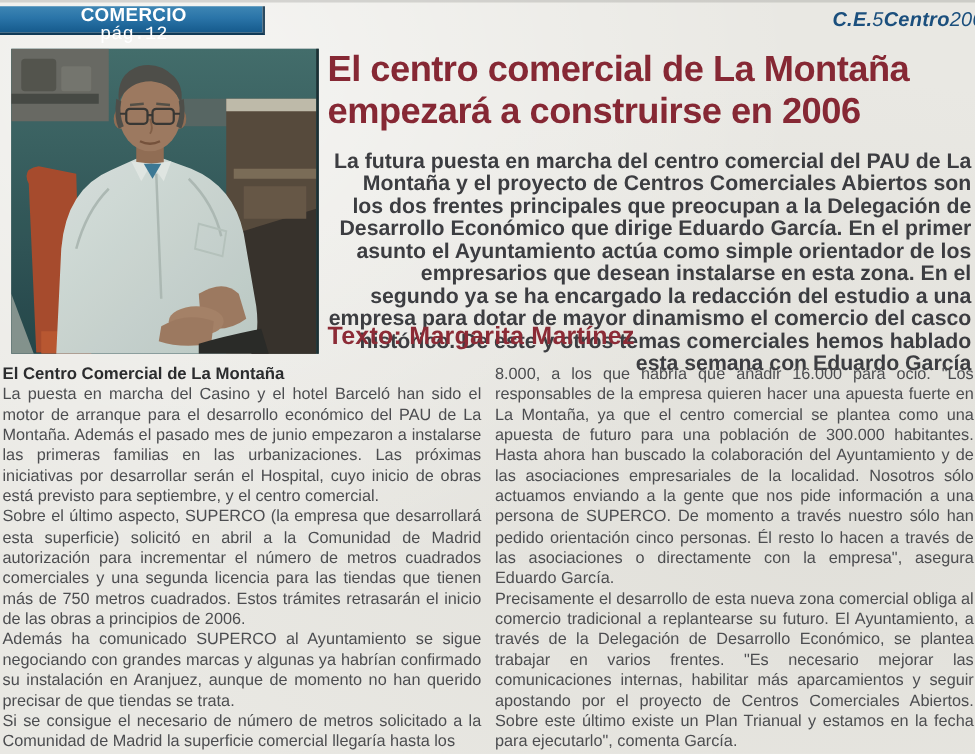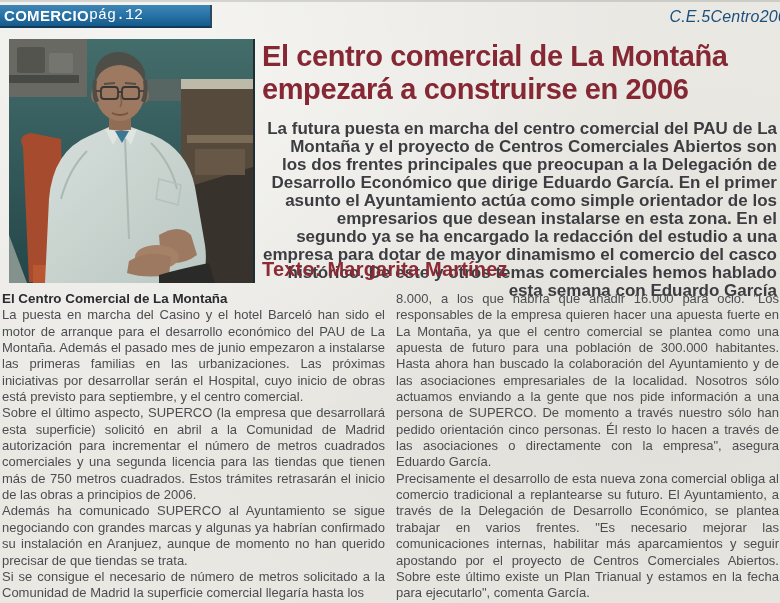--- a/index.html
+++ b/index.html
@@ -11,29 +11,29 @@
       #e9e8e3;
     font-family:"Liberation Sans", sans-serif;
     color:#4c4d50;
   }
   
   .section-banner{
     position:absolute;left:0;top:5px;width:212px;height:23px;
     background:linear-gradient(180deg,#3e86b4 0%,#2a74a8 45%,#155a8c 100%);
     border-bottom:2px solid #103a57;border-right:2px solid #2b4a60;
     display:flex;align-items:center;padding-left:4px;box-sizing:border-box;
-    color:#fff;font-size:15px;line-height:1;white-space:nowrap;
+    color:#fff;font-size:15px;line-height:1;white-space:nowrap;flex-direction:column;
   }
   .section-banner .sec{font-weight:bold;letter-spacing:.3px;}
   .section-banner .pg{font-weight:normal;font-family:Liberation Mono, monospace;}
   .edition{
     position:absolute;top:8px;right:-7px;white-space:nowrap;
     font-style:italic;font-size:16px;color:#1b4f7d;letter-spacing:.2px;
   }
-  .edition .b{font-weight:normal;}
+  .edition .b{font-weight:bold;}
   
   .photo{
     position:absolute;left:9px;top:39px;width:244px;height:244px;
     border-right:2px solid #1d2f33;background:#2d5457;
   }
   .photo svg{display:block;}
   
   .headline{
     position:absolute;left:262px;top:40px;width:520px;
     font-size:29px;font-weight:bold;letter-spacing:-0.4px;line-height:33px;

